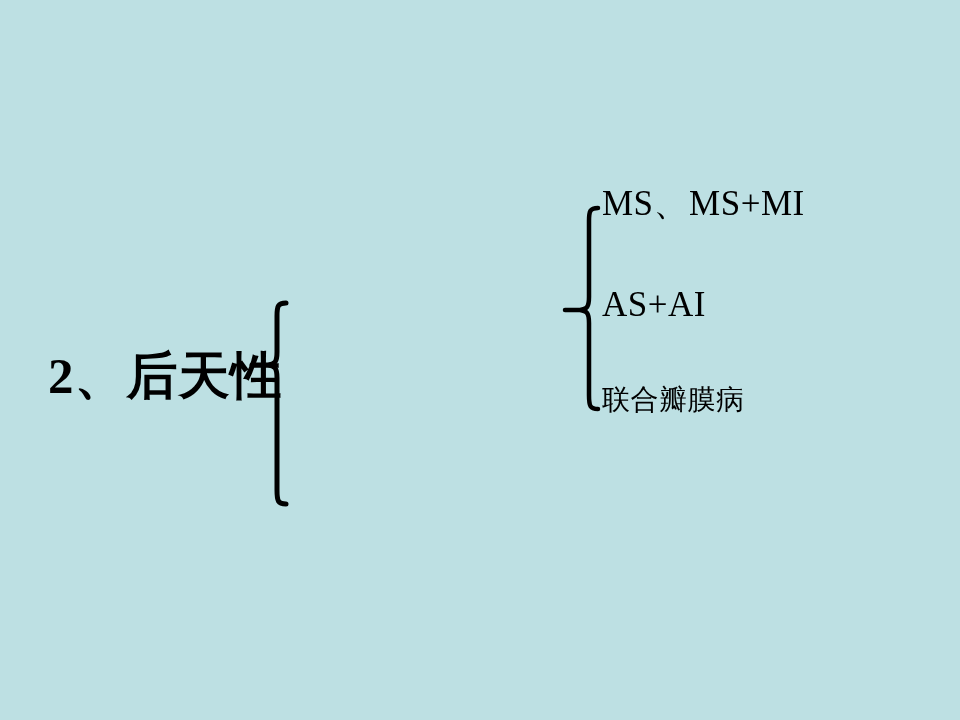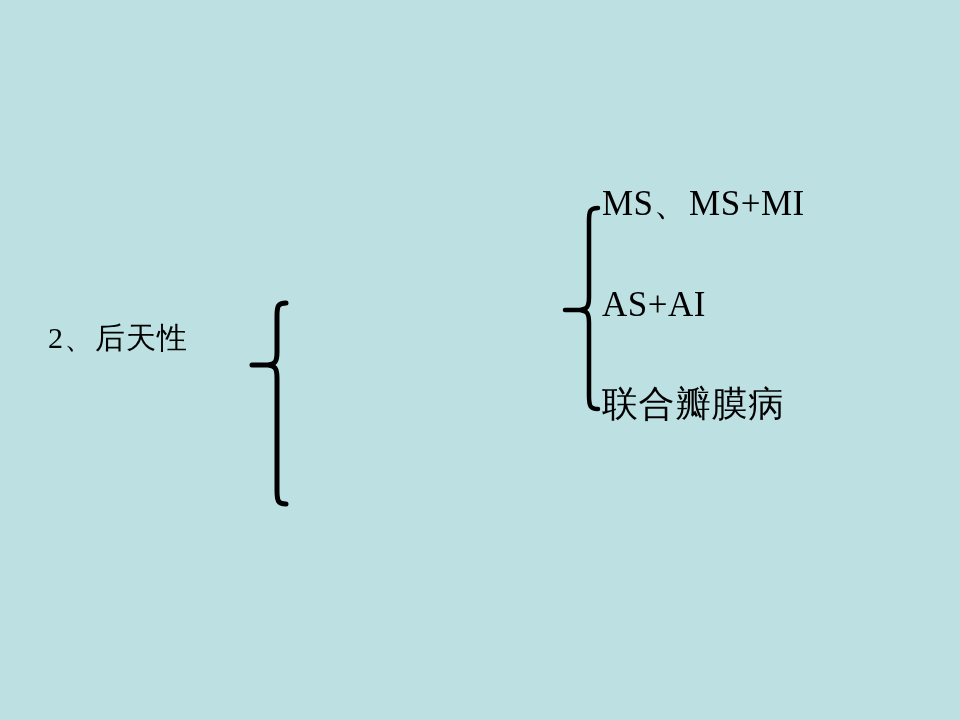--- a/index.html
+++ b/index.html
@@ -29,23 +29,24 @@
     position: absolute;
     white-space: nowrap;
     line-height: 1.18;
     color: #000;
     font-weight: 400;
   }
 
   
   .root-label {
     left: 48px;
-    top: 320px;
-    font-size: 30px;
+    top: 346px;
+    font-size: 51px;
     letter-spacing: 1px;
+    font-weight: bold;
   }
   .root-label .line-1 {
     display: block;
     text-align: left;
   }
   .root-label .line-2 {
     display: block;
     text-align: left;
     padding-left: 42px;
   }
@@ -65,21 +66,21 @@
   }
 
   
   .leaf {
     left: 602px;
     font-size: 35px;
     letter-spacing: 0.5px;
   }
   .leaf-ms   { top: 183px; }
   .leaf-as   { top: 284px; }
-  .leaf-comb { top: 383px; font-size: 36px; }
+  .leaf-comb { top: 383px; font-size: 28px; }
 
   
   .brace {
     position: absolute;
     overflow: visible;
   }
   .brace path {
     fill: none;
     stroke: #000000;
     stroke-linecap: round;

